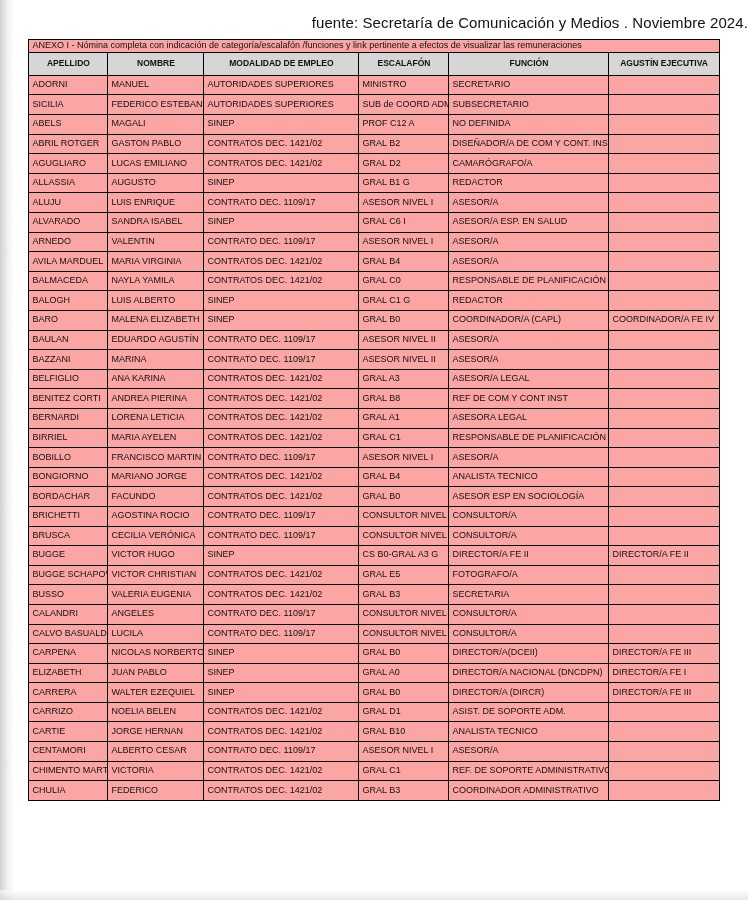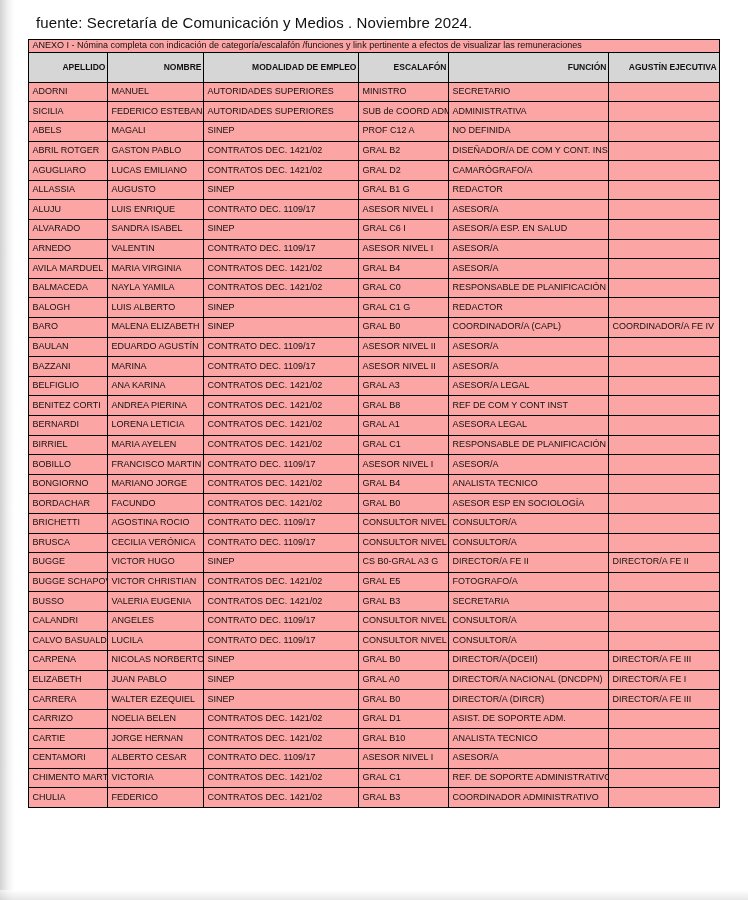--- a/index.html
+++ b/index.html
@@ -16,21 +16,21 @@
     position:absolute; left:0; top:0; bottom:0; width:14px;
     background:linear-gradient(to right, #c6c6c6, #ececec 55%, #ffffff);
     opacity:.8;
   }
   .edge-shadow-bottom {
     position:absolute; left:0; right:0; bottom:0; height:10px;
     background:linear-gradient(to top, #d9d9d9, #ffffff);
     opacity:.6;
   }
   .doc-title {
-    text-align:left;
+    text-align:right;
     font-size:15px;
     padding:14px 0 8px 36px;
     letter-spacing:.1px;
   }
   table.nomina {
     border-collapse:collapse;
     table-layout:fixed;
     width:690px;
     margin:0 auto;
     background:#fca5a5;
@@ -49,22 +49,22 @@
     font-size:12.5px;
     font-weight:normal;
     padding:3px 6px;
     line-height:1.5;
     white-space:normal;
   }
   tr.cols th {
     background:#d6d6d6;
     font-weight:bold;
     font-size:8.5px;
-    text-align:right;
-    height:30px;
+    text-align:center;
+    height:23px;
     padding:1px 2px;
   }
   tbody td { height:19.6px; }
 </style>
 </head>
 <body>
 
 <div class="edge-shadow-left"></div>
 
 <div class="doc-title">fuente: Secretaría de Comunicación y Medios . Noviembre 2024.</div>
@@ -98,21 +98,21 @@
         <td>AUTORIDADES SUPERIORES</td>
         <td>MINISTRO</td>
         <td>SECRETARIO</td>
         <td></td>
       </tr>
       <tr>
         <td>SICILIA</td>
         <td>FEDERICO ESTEBAN</td>
         <td>AUTORIDADES SUPERIORES</td>
         <td>SUB de COORD ADM.</td>
-        <td>ADMINISTRATIVA</td>
+        <td>SUBSECRETARIO</td>
         <td></td>
       </tr>
       <tr>
         <td>ABELS</td>
         <td>MAGALI</td>
         <td>SINEP</td>
         <td>PROF C12 A</td>
         <td>NO DEFINIDA</td>
         <td></td>
       </tr>

